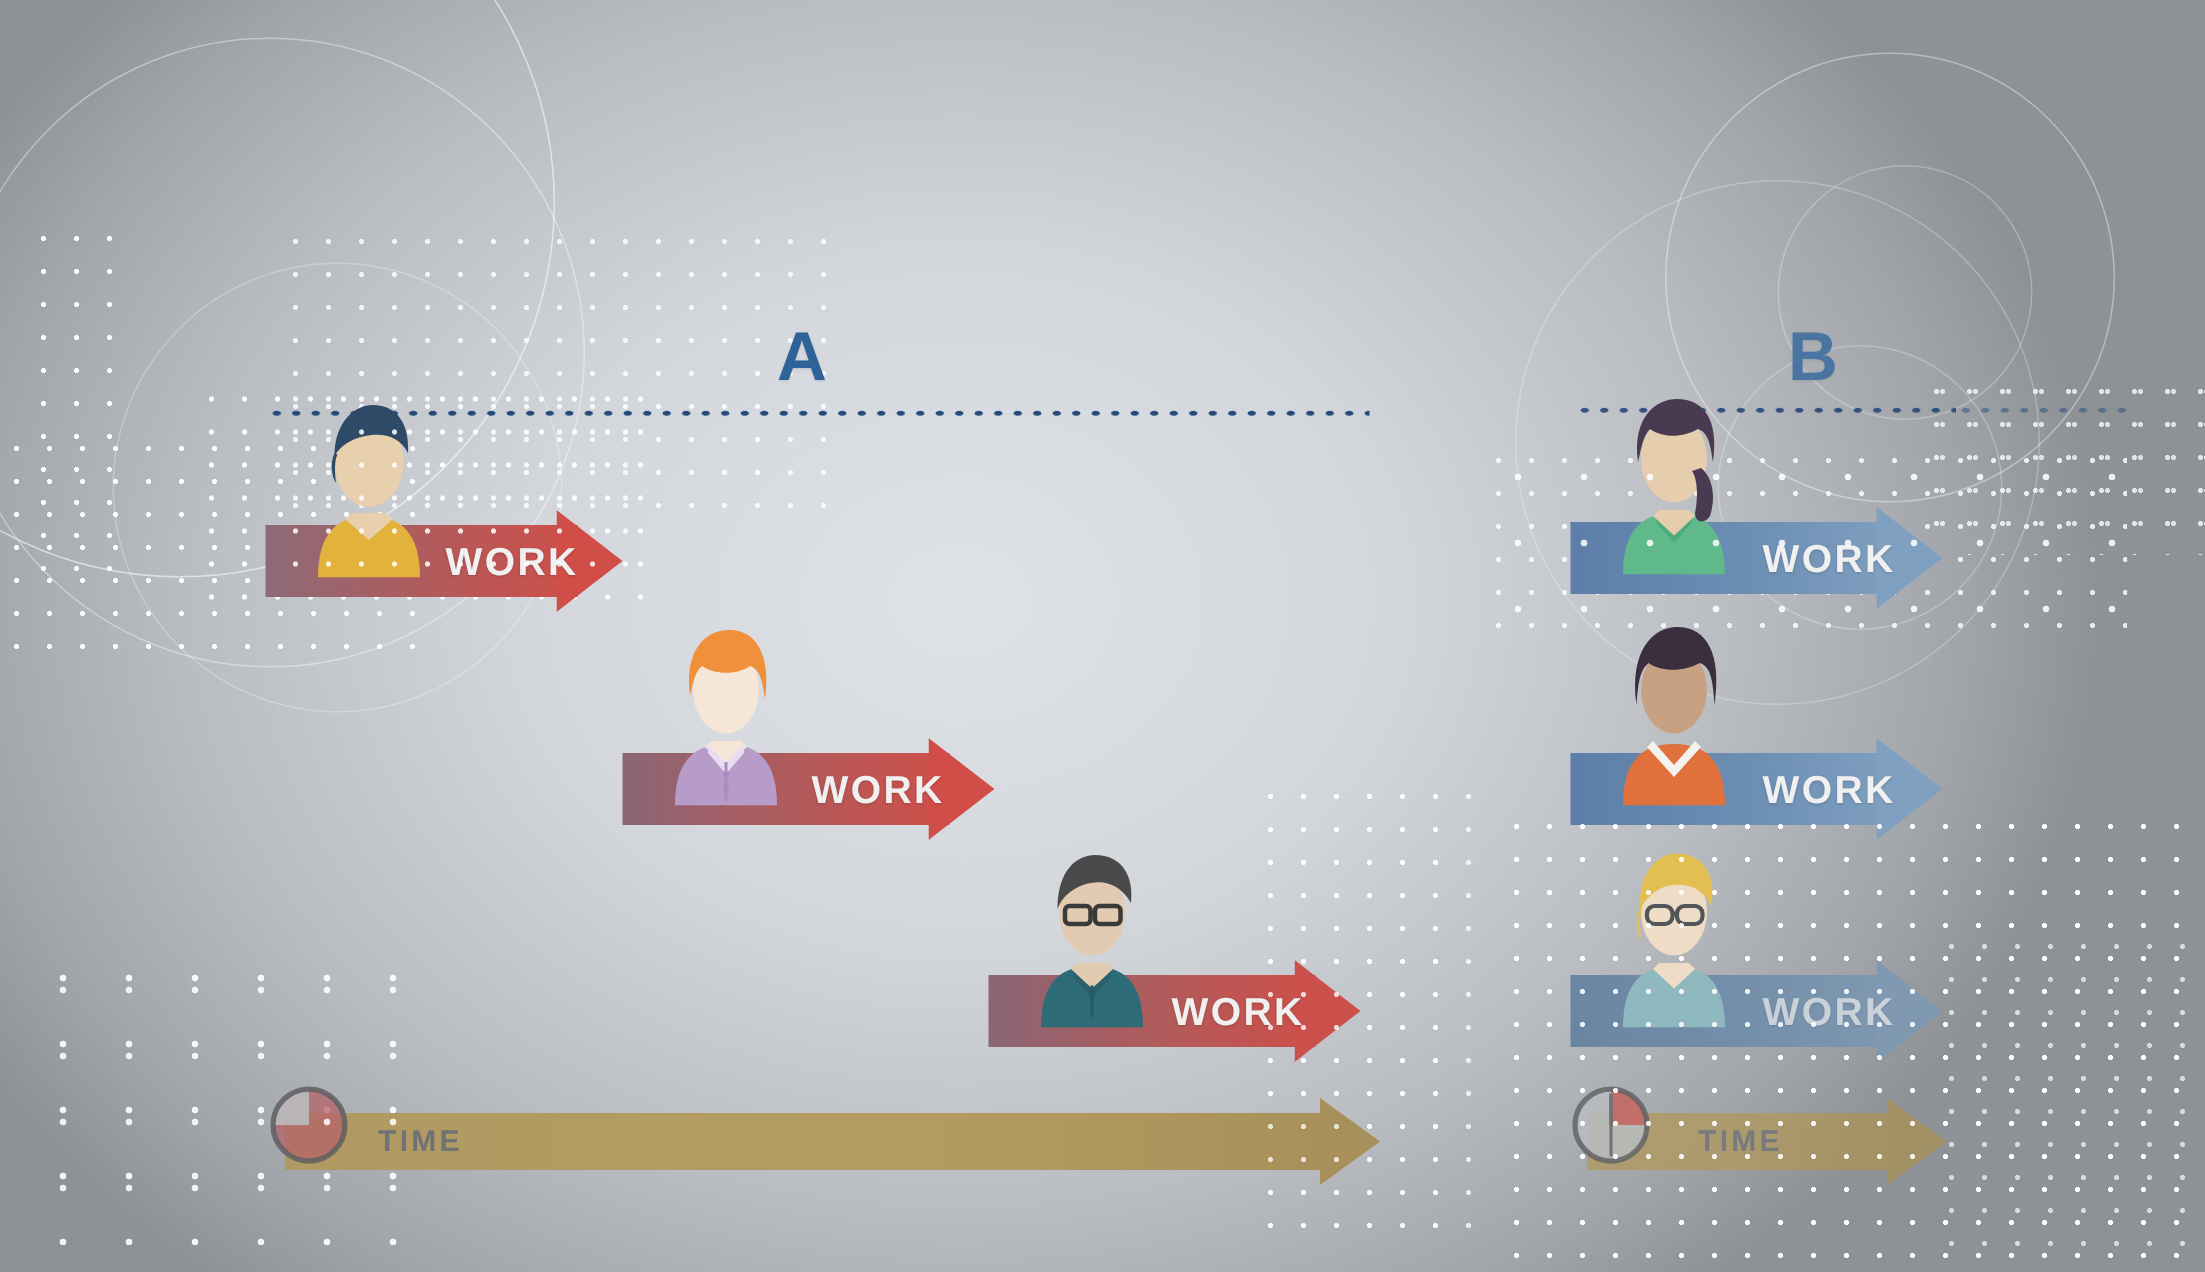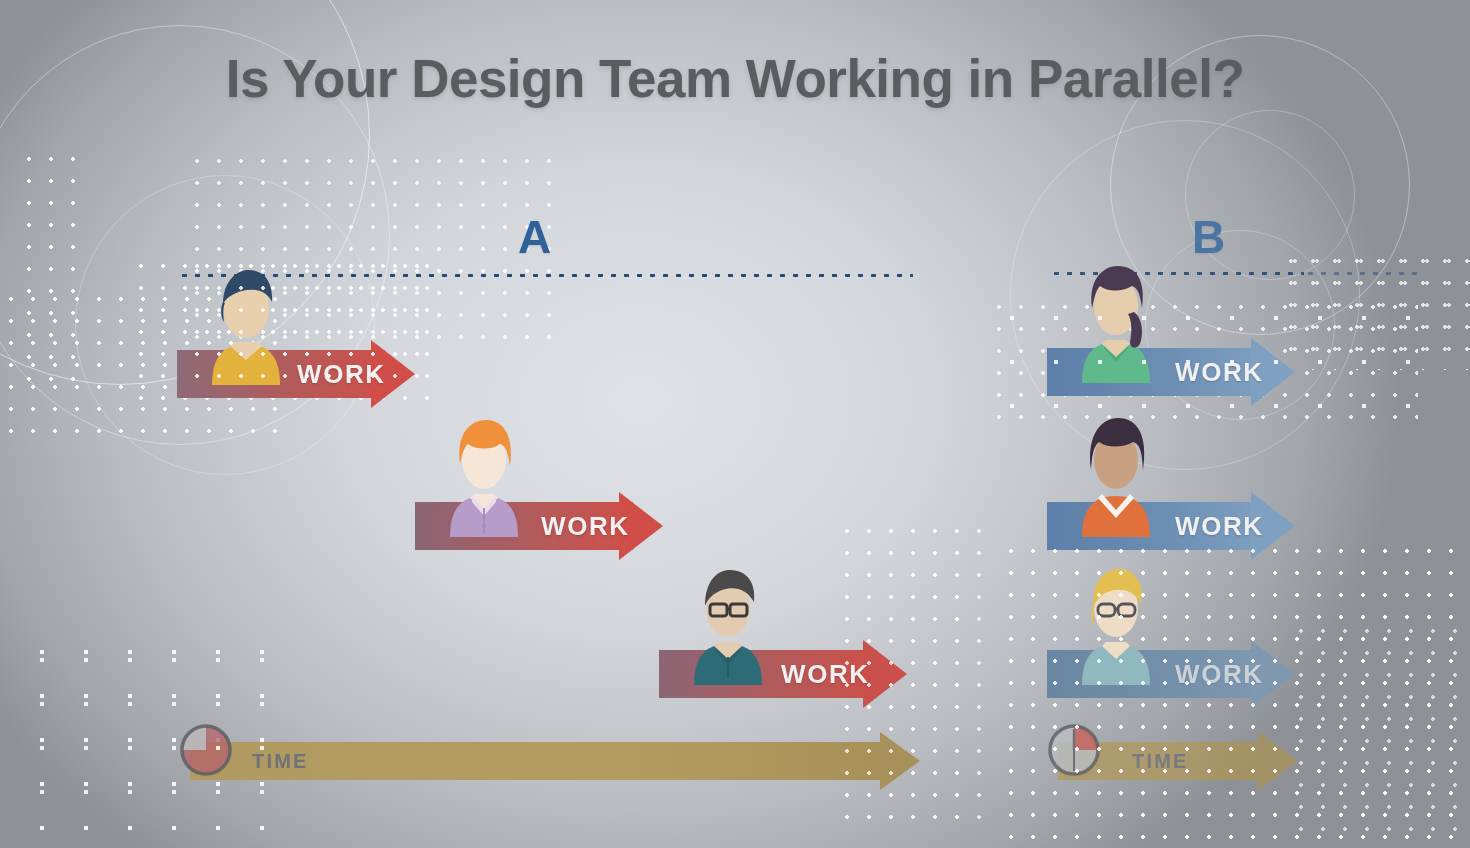--- a/index.html
+++ b/index.html
@@ -92,21 +92,20 @@
   <div class="dots" style="left:0px;top:288px;width:290px;height:160px;"></div>
   <div class="dots" style="left:186px;top:150px;width:380px;height:200px;opacity:.85;"></div>
   <div class="dots" style="left:130px;top:255px;width:300px;height:150px;"></div>
   <div class="dots sparse" style="left:20px;top:630px;width:250px;height:200px;"></div>
   <div class="dots" style="left:836px;top:520px;width:150px;height:310px;opacity:.8;"></div>
   <div class="dots" style="left:988px;top:296px;width:430px;height:130px;opacity:.85;"></div>
   <div class="dots" style="left:1000px;top:540px;width:470px;height:300px;"></div>
   <div class="dots" style="left:1280px;top:250px;width:190px;height:120px;opacity:.8;"></div>
   <div class="dots" style="left:1290px;top:620px;width:180px;height:230px;opacity:.7;"></div>
 
-  <div id="title">Is Your Design Team Working in Parallel?</div>
 
   <div class="glabel" id="labelA">A</div>
   <div class="guide" id="guideA"></div>
 
   <div class="row" style="left:190px;top:260px;width:430px;height:130px;">
     <div class="arrow" style="left:-13px;top:90px;width:238px;">
       <div class="body" style="background:linear-gradient(90deg,#8d6a77 0%,#b35a5a 55%,#cf4f49 100%);"></div>
       <div class="head">
         <svg viewBox="0 0 44 68" preserveAspectRatio="none">
             <polygon points="0,0 44,34 0,68" fill="#d14d47"></polygon>

